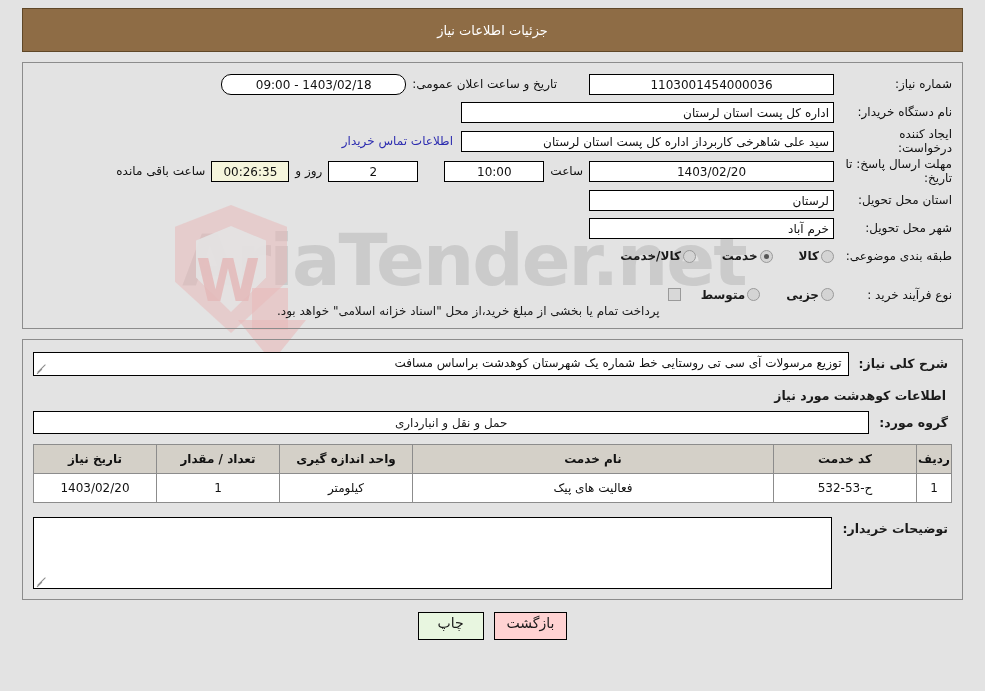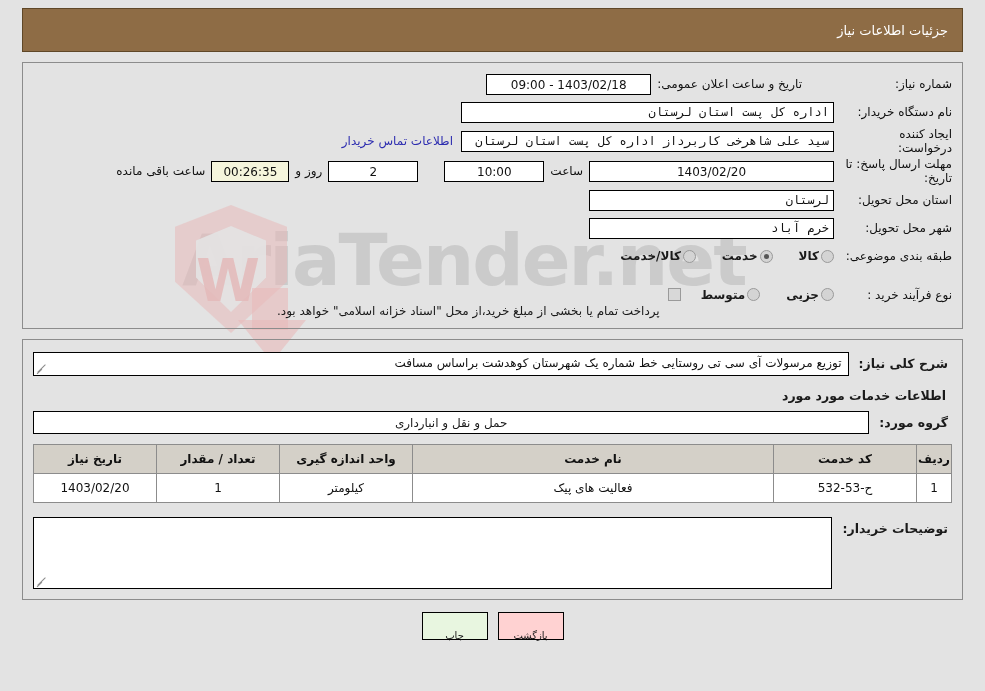--- a/index.html
+++ b/index.html
@@ -95,21 +95,21 @@
 
   
   .titlebar {
     margin: 8px 22px 0 22px;
     height: 44px;
     background: #8e6c45;
     border: 1px solid #5f4727;
     box-sizing: border-box;
     display: flex;
     align-items: center;
-    justify-content: flex-start;
+    justify-content: center;
     padding: 0 14px;
   }
   .titlebar .title-text {
     color: #ffffff;
     font-size: 13px;
   }
 
   
   .panel {
     margin: 10px 22px 0 22px;
@@ -147,25 +147,25 @@
     height: 21px;
     line-height: 21px;
     box-sizing: border-box;
     padding: 0 4px;
     font-size: 12px;
     text-align: center;
     color: #111;
     overflow: hidden;
     white-space: nowrap;
   }
-  .fld.rt { text-align: right; font-family: Liberation Mono, monospace; }
+  .fld.rt { text-align: right; }
   .fld.w245 { width: 245px; }
   .fld.w100 { width: 100px; }
   .fld.w90  { width: 90px; }
-  .fld.w165 { width: 165px; }
+  .fld.w165 { width: 185px; border-radius: 10px; }
   .fld.yellow { background: #f5f5dc; width: 78px; text-align: center; }
   .gap-lg { width: 26px; flex: 0 0 26px; }
 
   .inline-lbl {
     font-size: 12px;
     padding: 0 6px;
     white-space: nowrap;
     color: #111;
   }
   .link {
@@ -326,28 +326,28 @@
   
   .footer {
     display: flex;
     justify-content: center;
     align-items: center;
     gap: 10px;
     padding-top: 12px;
   }
   .btn {
     border: 1px solid #000;
-    height: 22px;
+    height: 28px;
     line-height: 20px;
     box-sizing: border-box;
     min-width: 66px;
     text-align: center;
-    font-size: 10px;
+    font-size: 14px;
     cursor: pointer;
-    padding: 13px 12px;
+    padding: 0 12px;
   }
   .btn.back  { background: #ffd2d2; }
   .btn.print { background: #e8f6e0; }
 </style>
 </head>
 <body>
 
 <div class="watermark">
   <div class="wm-text">AriaTender.net</div>
   <div class="wm-shield"></div>
@@ -360,20 +360,21 @@
 <div class="page">
 
   <div class="titlebar">
     <span class="title-text">جزئیات اطلاعات نیاز</span>
   </div>
 
   <div class="panel">
 
     <div class="frow">
       <div class="lbl">شماره نیاز:</div>
+      <div class="fld w245">1103001454000036</div>
       <div class="gap-lg"></div>
       <div class="inline-lbl">تاریخ و ساعت اعلان عمومی:</div>
       <div class="fld w165">1403/02/18 - 09:00</div>
     </div>
 
     <div class="frow">
       <div class="lbl">نام دستگاه خریدار:</div>
       <div class="fld rt" style="width:373px;">اداره کل پست استان لرستان</div>
     </div>
 
@@ -444,21 +445,21 @@
   <div class="panel tight">
 
     <div class="sec-row">
       <div class="sec-lbl">شرح کلی نیاز:</div>
       <div class="textarea-box ta-need">
         <span>توزیع مرسولات آی سی تی روستایی خط شماره یک شهرستان کوهدشت براساس مسافت</span>
         <span class="resizer"></span>
       </div>
     </div>
 
-    <div class="sec-heading">اطلاعات خدمات مورد مورد</div>
+    <div class="sec-heading">اطلاعات کوهدشت مورد نیاز</div>
 
     <div class="sg-row">
       <div class="sg-lbl">گروه مورد:</div>
       <div class="sg-fld">حمل و نقل و انبارداری</div>
     </div>
 
     <table class="grid">
       <thead>
         <tr>
           <th style="width:32px;">ردیف</th>

